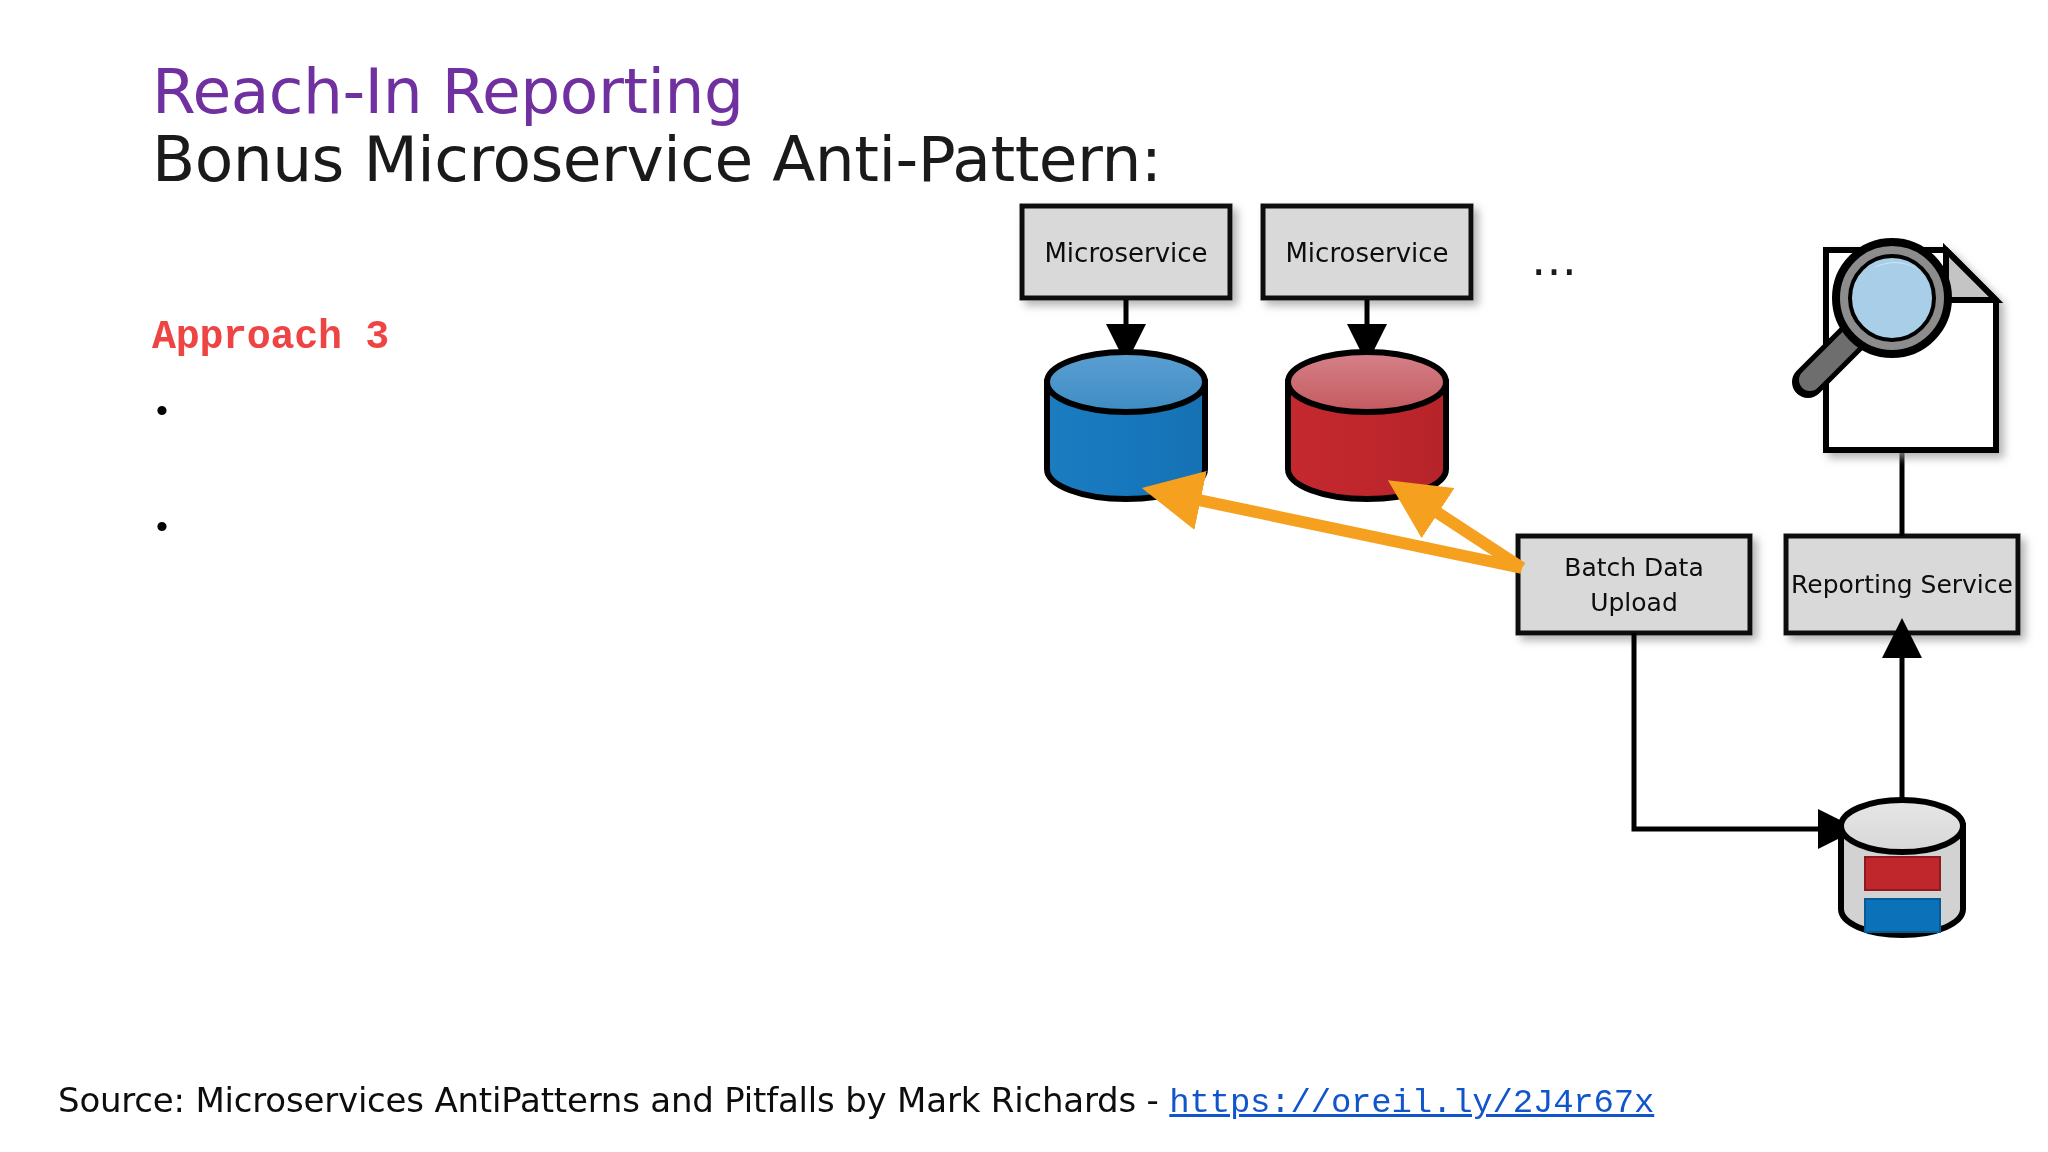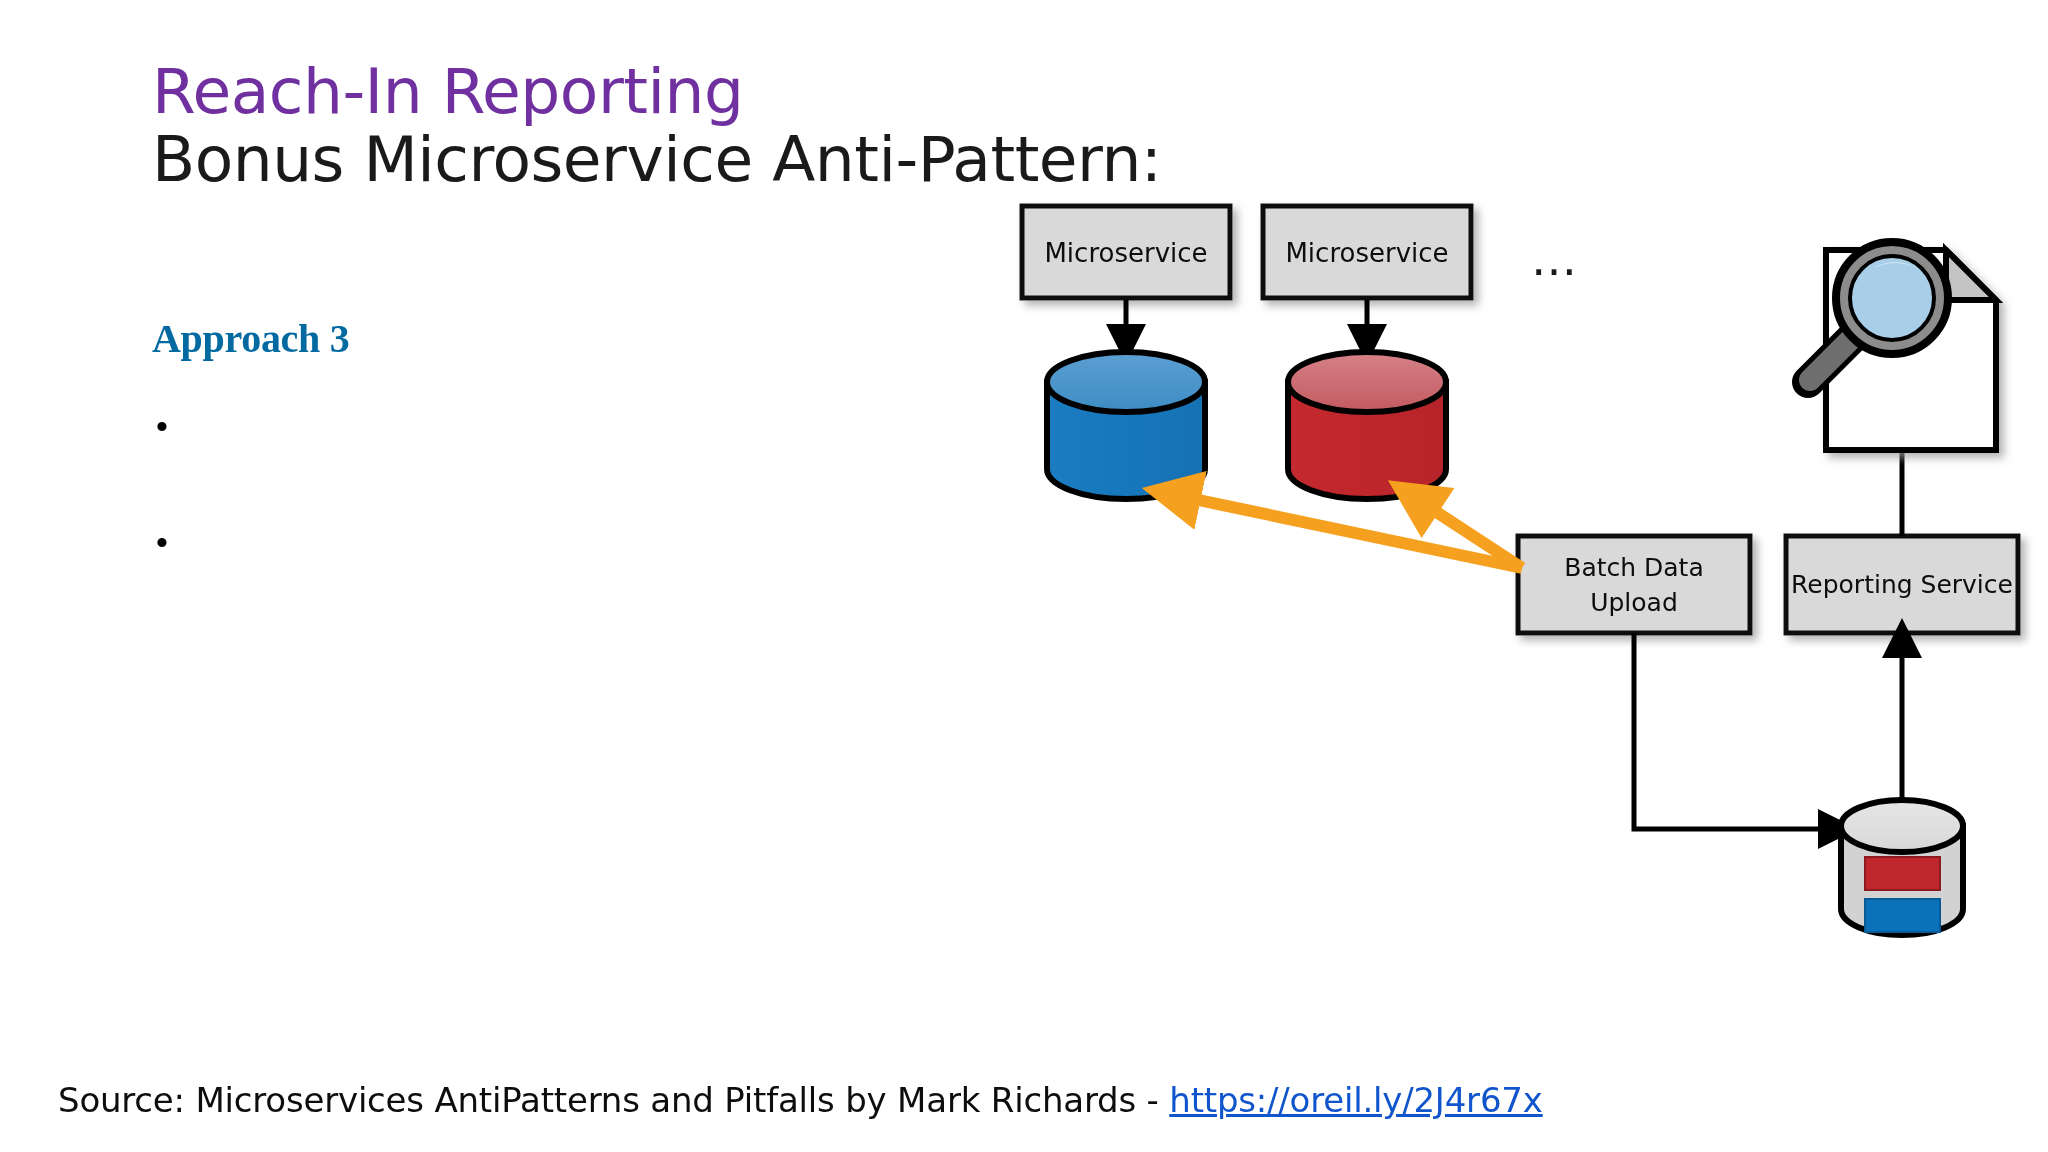--- a/index.html
+++ b/index.html
@@ -44,25 +44,25 @@
   }
 
   
   #body-block {
     position: absolute;
     left: 152px;
     top: 315px;
     width: 800px;
   }
   #approach-heading {
-    font-family: Liberation Serif, serif;
+    font-family: Liberation Mono, monospace;
     font-size: 40px;
     font-weight: bold;
-    color: #0369a1;
-    margin: 0 0 32px 0;
+    color: #ef4444;
+    margin: 0 0 18px 0;
     letter-spacing: -0.3px;
   }
   .bullet-row {
     display: flex;
     align-items: flex-start;
     margin-bottom: 0;
   }
   .bullet-dot {
     font-size: 34px;
     line-height: 64px;
@@ -90,20 +90,21 @@
     top: 1080px;
     font-family: "DejaVu Sans", sans-serif;
     font-size: 34px;
     color: #0d0d0d;
     letter-spacing: -0.2px;
     white-space: nowrap;
   }
   #source-link {
     color: #1155CC;
     text-decoration: underline;
+    font-family: Liberation Mono, monospace;
   }
 
   
   #diagram {
     position: absolute;
     left: 1000px;
     top: 196px;
     width: 1048px;
     height: 830px;
   }

